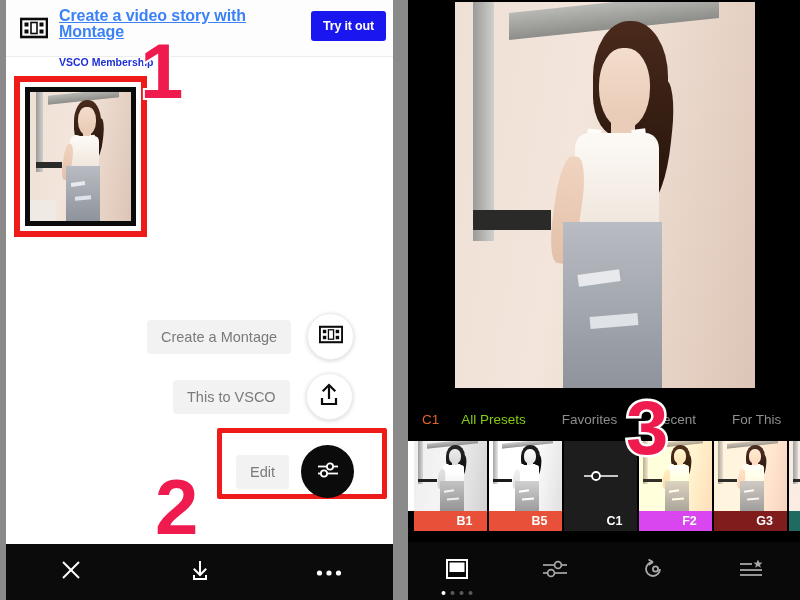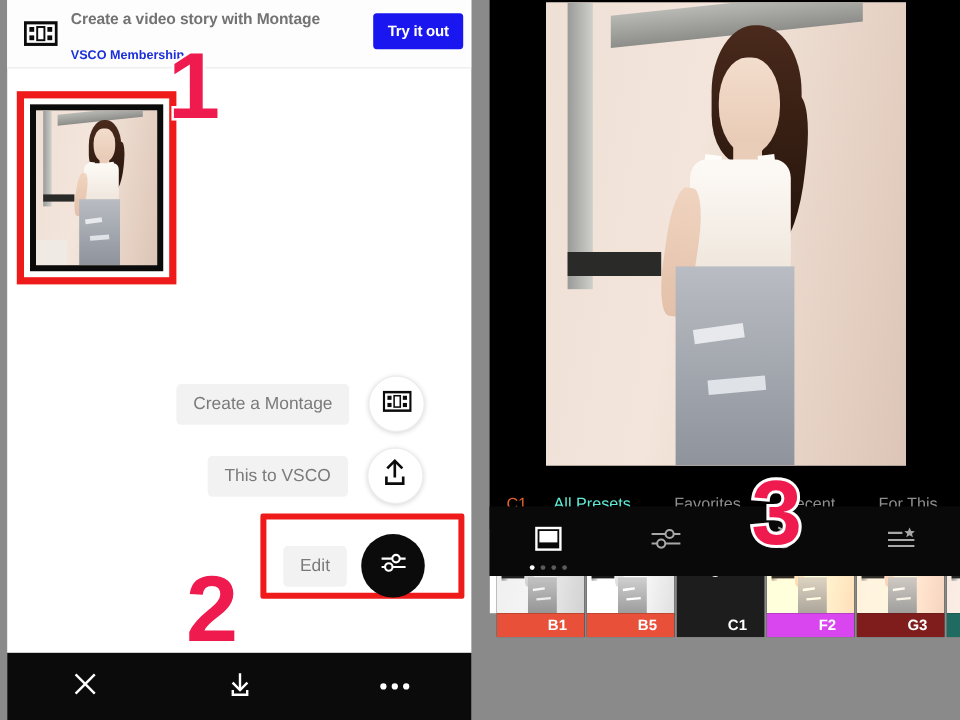--- a/index.html
+++ b/index.html
@@ -15,21 +15,21 @@
   }
   #panel-divider { position:absolute; left:393px; top:0; width:2px; height:600px; background:#8a8a8a; }
 
   
   #promo-banner {
     position:absolute; left:0; top:0; width:387px; height:57px;
     background:#fdfdfd; border-bottom:1px solid #ececec;
   }
   #promo-film-icon { position:absolute; left:14px; top:16px; width:28px; height:24px; }
   #promo-text { position:absolute; left:53px; top:8px; width:240px; }
-  #promo-title { font-size:13px; font-weight:bold; color:#737373; letter-spacing:-0.1px; line-height:16px; }
+  #promo-title { font-size:16px; font-weight:bold; color:#3b82f6; letter-spacing:-0.1px; line-height:16px;text-decoration:underline; }
   #promo-sub { font-size:10.5px; font-weight:bold; color:#1d2fd8; margin-top:15px; line-height:14px; }
   #try-it-out {
     position:absolute; left:305px; top:11px; width:75px; height:30px;
     background:#1a16ef; color:#fff; border:none; border-radius:3px;
     font-family:"Liberation Sans", sans-serif;
     font-size:12.5px; font-weight:bold; letter-spacing:-0.2px; cursor:pointer;
   }
 
   
   #thumb-annotation {
@@ -109,35 +109,35 @@
 
   
   #left-bottombar {
     position:absolute; left:0; bottom:0; width:387px; height:56px; background:#0b0b0b;
     display:flex; align-items:center; justify-content:space-around;
   }
   #left-bottombar .tb { width:56px; height:40px; display:flex; align-items:center; justify-content:center; cursor:pointer; }
 
   
   #right-panel {
-    position:absolute; left:408px; top:0; width:392px; height:480px; background:#000000;
+    position:absolute; left:408px; top:0; width:392px; height:600px; background:#000000;
   }
   #main-photo {
     position:absolute; left:47px; top:2px; width:300px; height:386px; overflow:hidden; background:#eadbd1;
   }
   #main-photo .photo .hair  { left:46%; top:5%; width:25%; height:30%; }
 
   
   #preset-tabs {
     position:absolute; left:0; top:404px; width:392px; height:30px;
     display:flex; align-items:center; white-space:nowrap; overflow:hidden;
   }
   .ptab { font-size:13.5px; color:#8e8e8e; cursor:pointer; }
   .ptab.current-preset { color:#e2622c; margin-left:14px; margin-right:22px; }
-  .ptab.active { color:#5eead4; }
+  .ptab.active { color:#84cc16; }
   .ptab.spaced { margin-right:36px; }
 
   
   #preset-strip {
     position:absolute; left:0; top:441px; width:392px; height:90px; display:flex; overflow:hidden;
   }
   .preset-card { position:relative; width:73px; height:90px; flex:0 0 auto; margin-right:2px; overflow:hidden; background:#111; }
   .preset-card .thumb { position:absolute; left:0; top:0; width:100%; height:70px; overflow:hidden; }
   .preset-card .plabel {
     position:absolute; left:0; bottom:0; width:100%; height:20px; line-height:20px;

